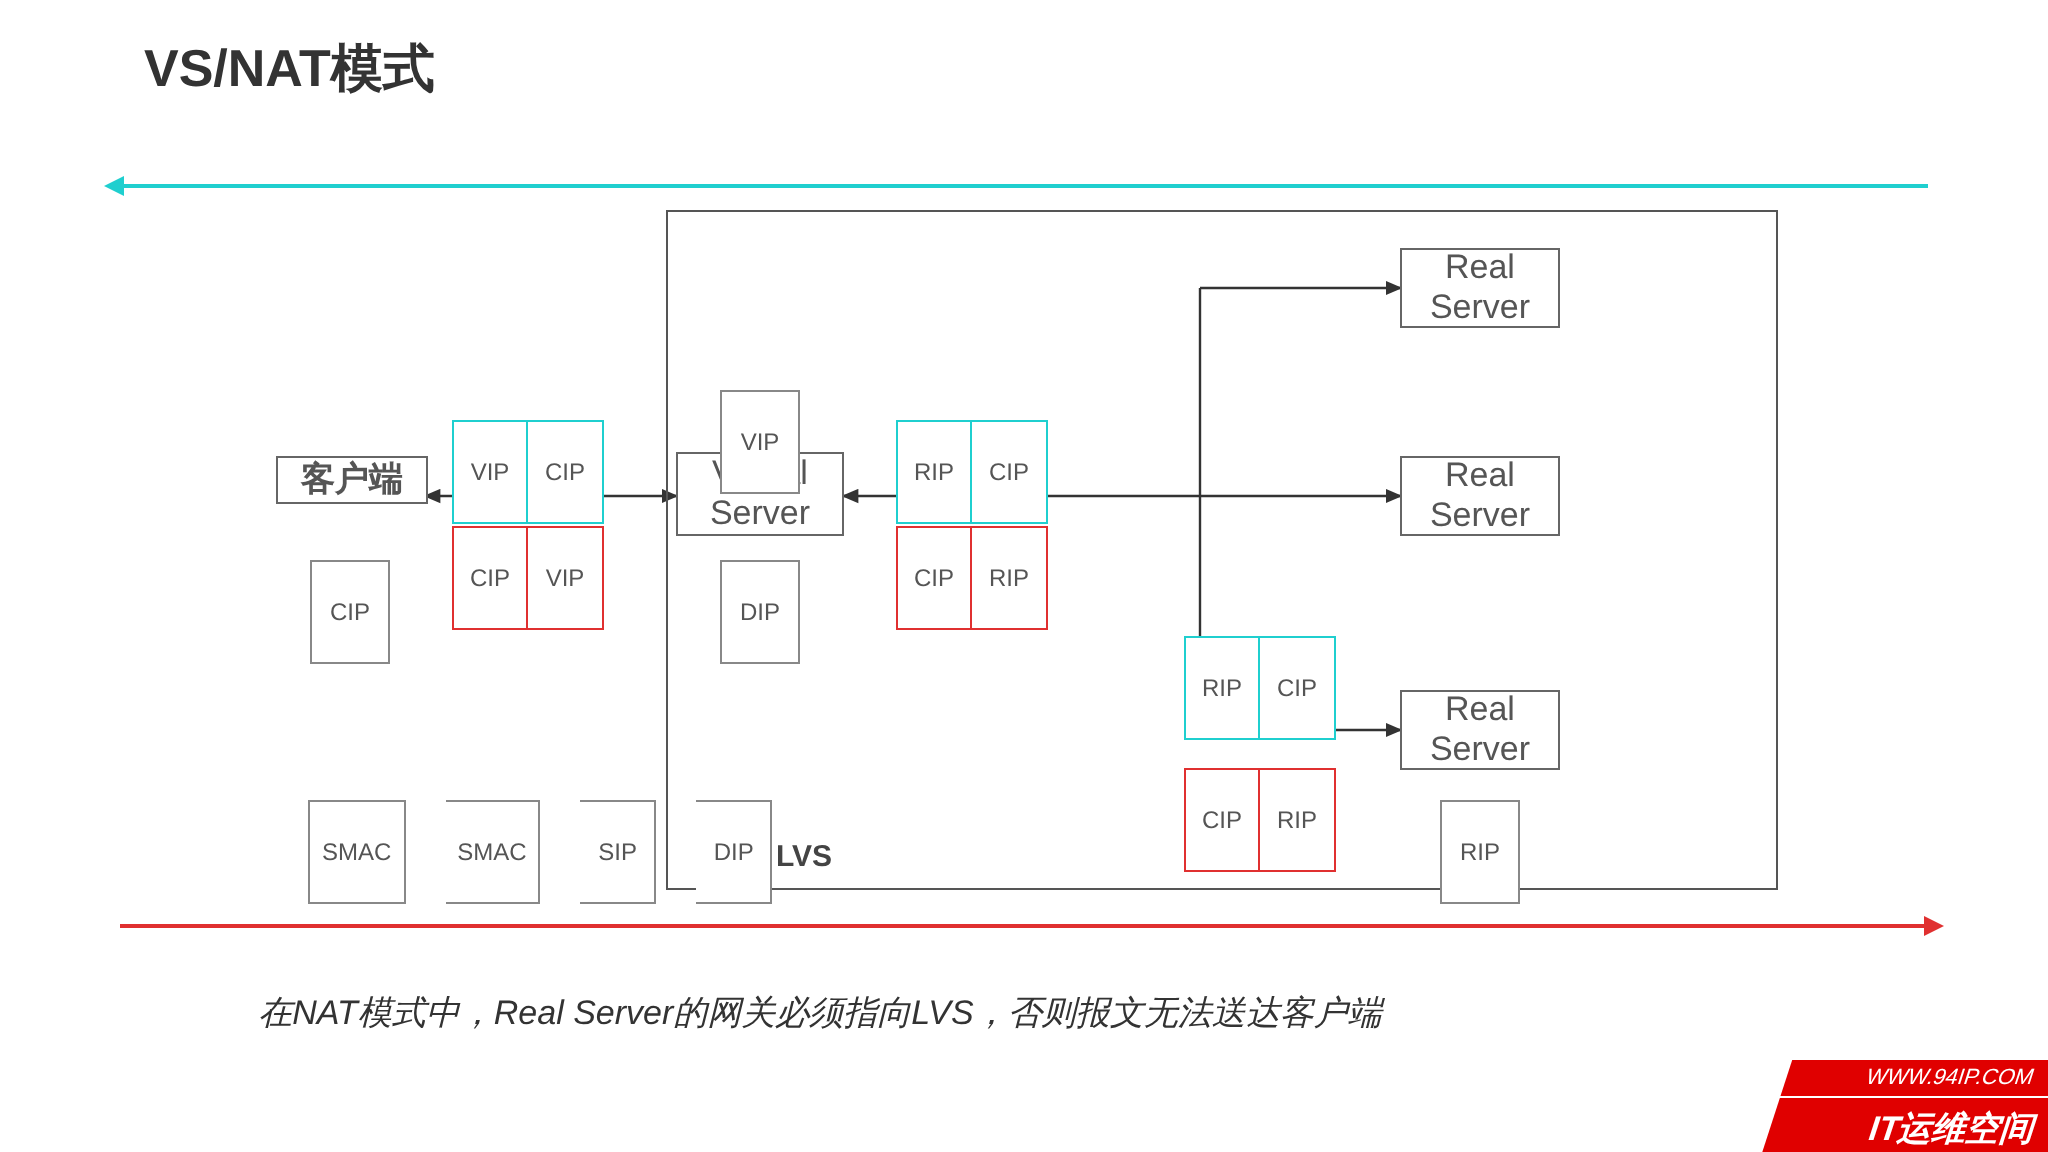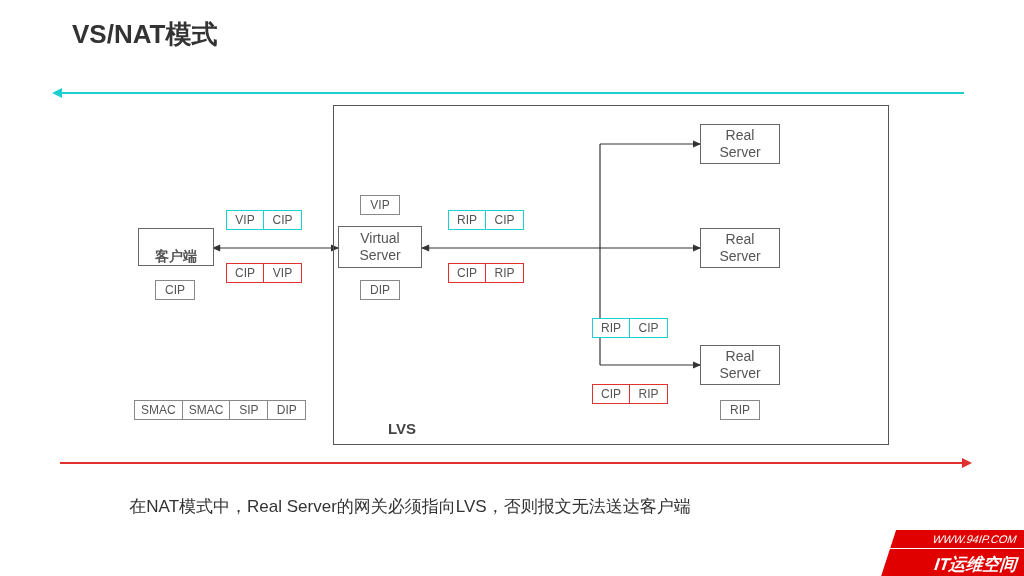--- a/index.html
+++ b/index.html
@@ -62,31 +62,31 @@
     height: 350px;
   }
   .box {
     position: absolute;
     border: 1px solid #666;
     background: #fff;
     display: flex;
     align-items: center;
     justify-content: center;
     text-align: center;
-    font-size: 14px;
+    font-size: 17px;
     color: #555;
     line-height: 1.2;
   }
   .tag {
     position: absolute;
     border: 1px solid;
     background: #fff;
     font-size: 12px;
     color: #555;
-    padding: 2px 6px;
+    padding: 18px 6px;
     text-align: center;
   }
   .tag.cyan { border-color: #1fcfcf; }
   .tag.red  { border-color: #e03030; }
   .tag.grey { border-color: #888; }
   .pair { position: absolute; display: flex; }
   .pair .tag { position: static; min-width: 38px; }
   .pair .tag + .tag { border-left: none; }
   .lvs-box {
     position: absolute;
@@ -100,20 +100,21 @@
     font-family: Arial, sans-serif;
   }
   .caption {
     position: absolute;
     top: 495px;
     left: 0;
     width: 820px;
     text-align: center;
     font-size: 17px;
     color: #333;
+    font-style: italic;
   }
   .corner {
     position: absolute;
     right: -20px;
     bottom: -10px;
     transform: skewX(-18deg);
   }
   .corner .url {
     background: #e00000;
     color: #fff;
@@ -158,21 +159,21 @@
     <line x1="540" y1="44" x2="540" y2="265" stroke="#333" stroke-width="1.2"></line>
 
     <line x1="540" y1="44" x2="640" y2="44" stroke="#333" stroke-width="1.2" marker-end="url(#ah)"></line>
 
     <line x1="540" y1="265" x2="640" y2="265" stroke="#333" stroke-width="1.2" marker-end="url(#ah)"></line>
   </svg>
 
   <div class="lvs-box" style="left:273px; top:5px; width:556px; height:340px;"></div>
   <div class="lvs-label" style="left:328px; top:320px;font-weight:bold;">LVS</div>
 
-  <div class="box" style="left:78px; top:128px; width:76px; height:38px; font-weight:bold;align-items:flex-end;">
+  <div class="box" style="left:78px; top:128px; width:76px; height:24px; font-weight:bold;">
     <span>客户端</span>
   </div>
   <div class="tag grey" style="left:95px; top:180px; width:40px;">CIP</div>
 
   <div class="box" style="left:278px; top:126px; width:84px; height:42px; white-space:pre;">
     <span>Virtual
 Server</span>
   </div>
   <div class="tag grey" style="left:300px; top:95px; width:40px;">VIP</div>
   <div class="tag grey" style="left:300px; top:180px; width:40px;">DIP</div>
@@ -211,21 +212,21 @@
   <div class="pair" style="left:532px; top:218px;">
     <span class="tag cyan">RIP</span>
     <span class="tag cyan">CIP</span>
   </div>
   <div class="pair" style="left:532px; top:284px;">
     <span class="tag red">CIP</span>
     <span class="tag red">RIP</span>
   </div>
   <div class="tag grey" style="left:660px; top:300px; width:40px;">RIP</div>
 
-  <div class="pair" style="left:74px; top:300px;">
+  <div class="pair" style="left:94px; top:300px;gap:20px;">
     <span class="tag grey">SMAC</span>
     <span class="tag grey">SMAC</span>
     <span class="tag grey">SIP</span>
     <span class="tag grey">DIP</span>
   </div>
 
 </div>
 
 <div class="hr-bottom"></div>
 

